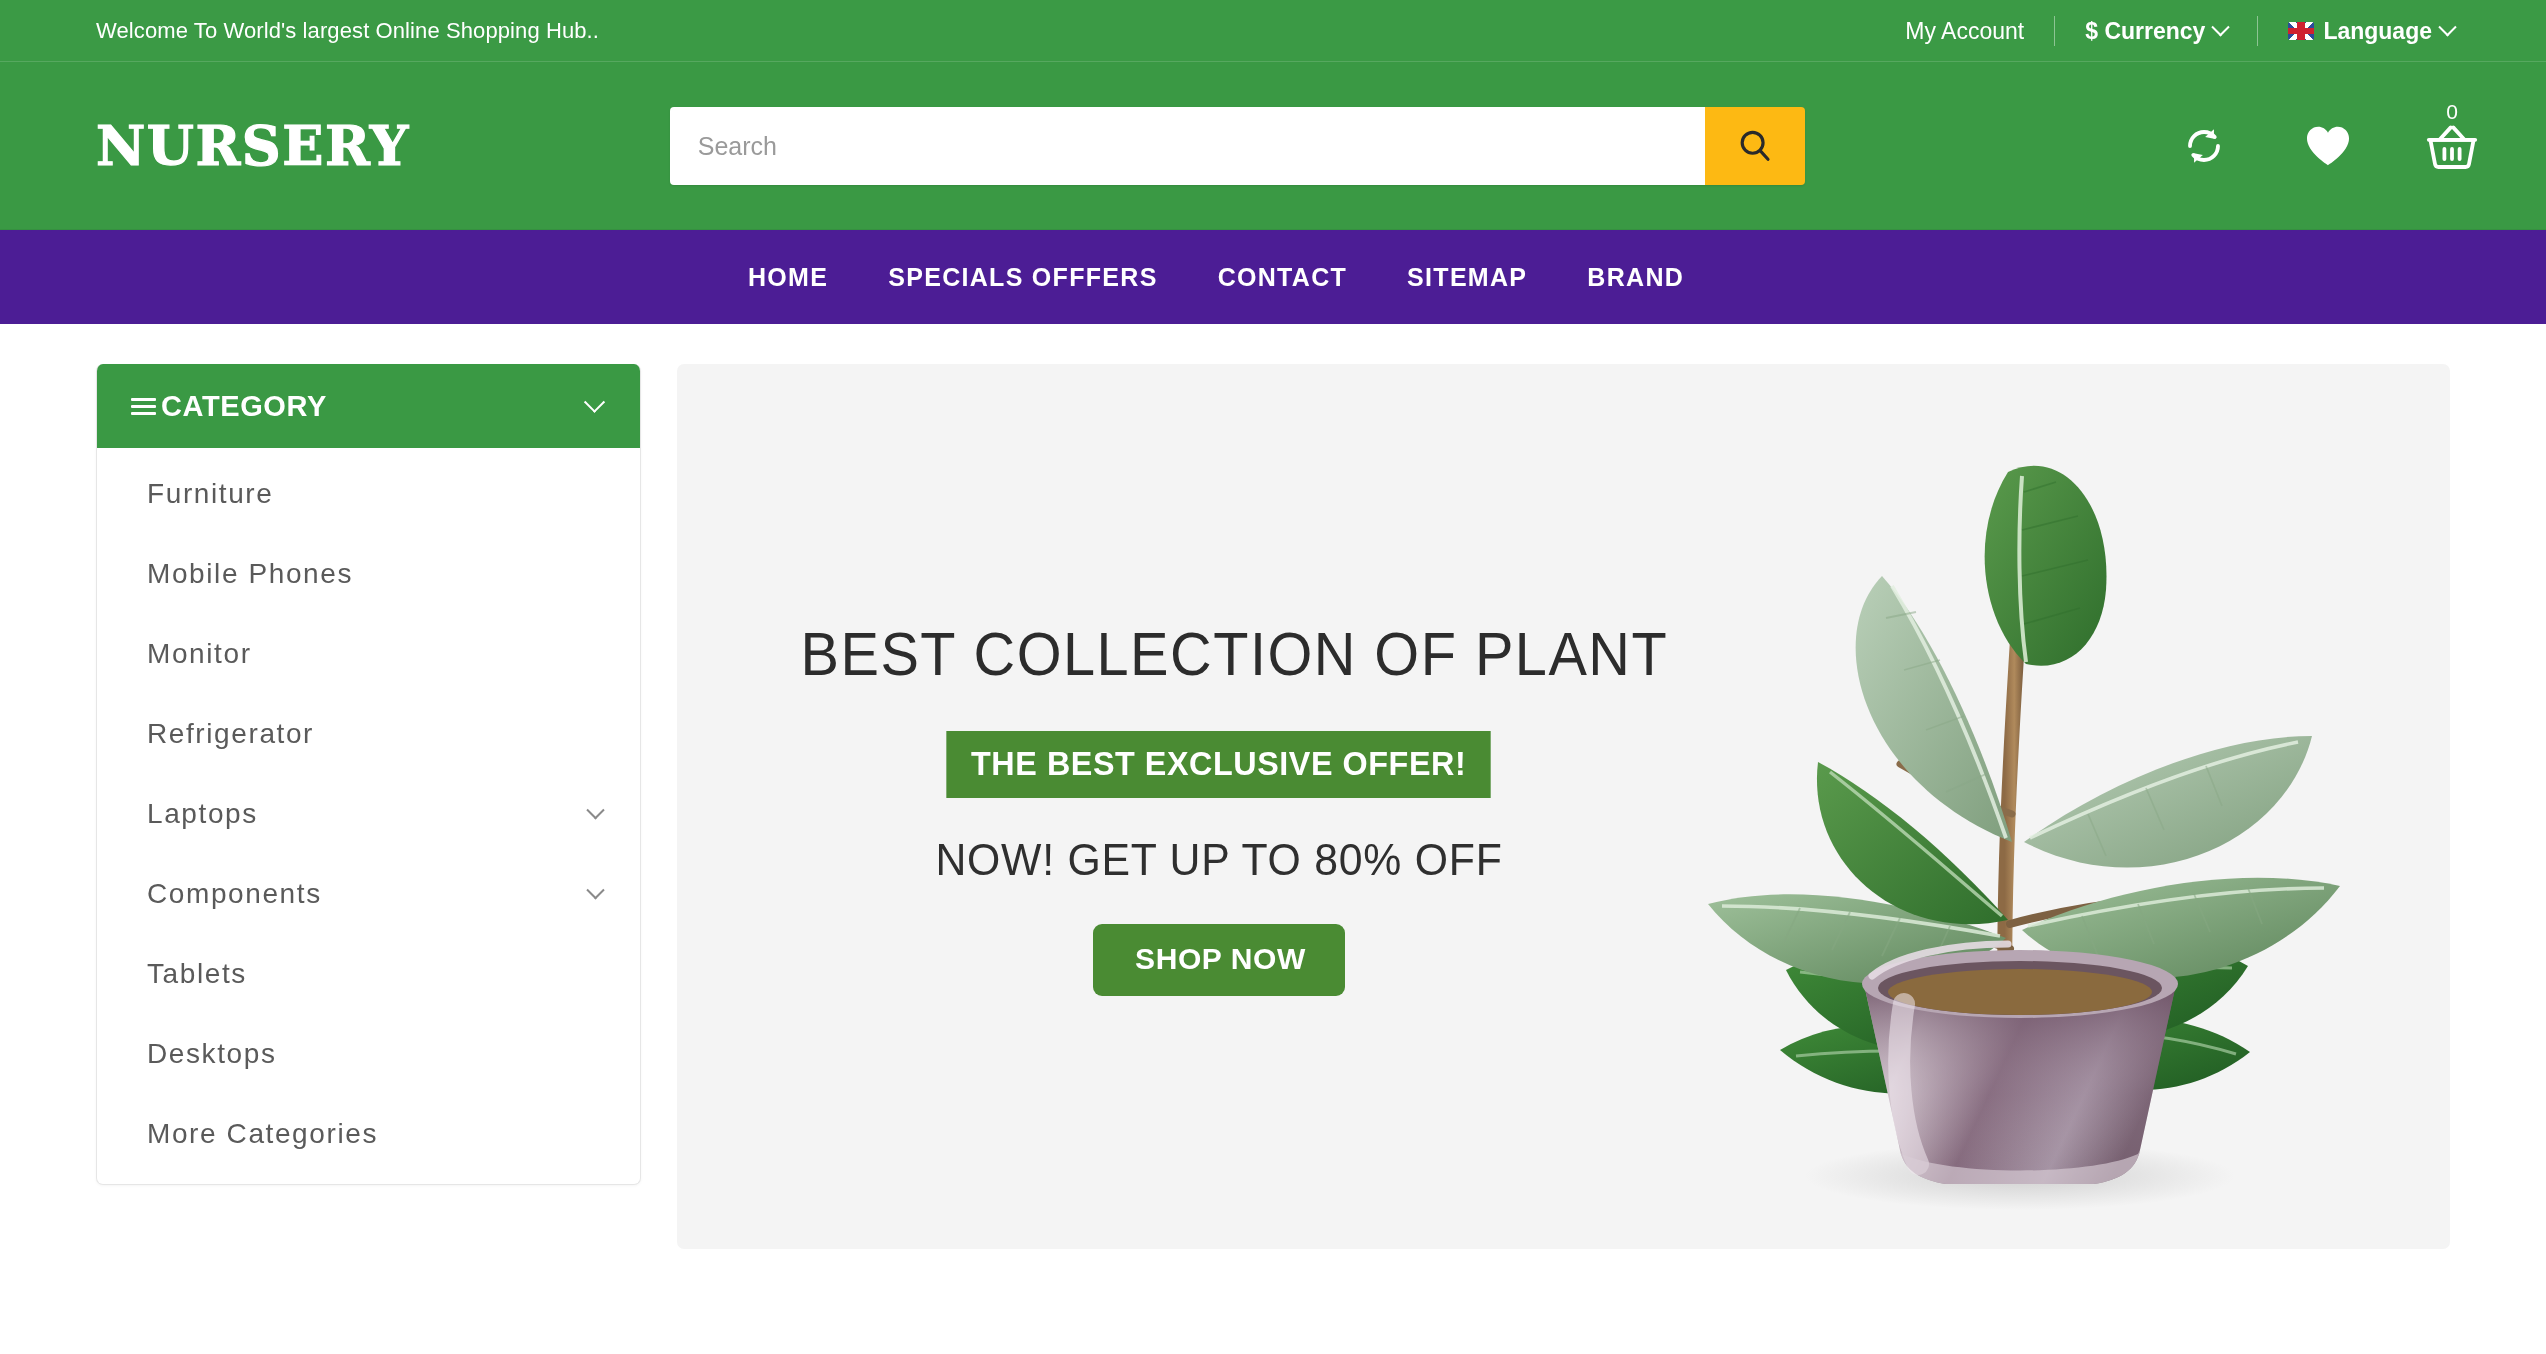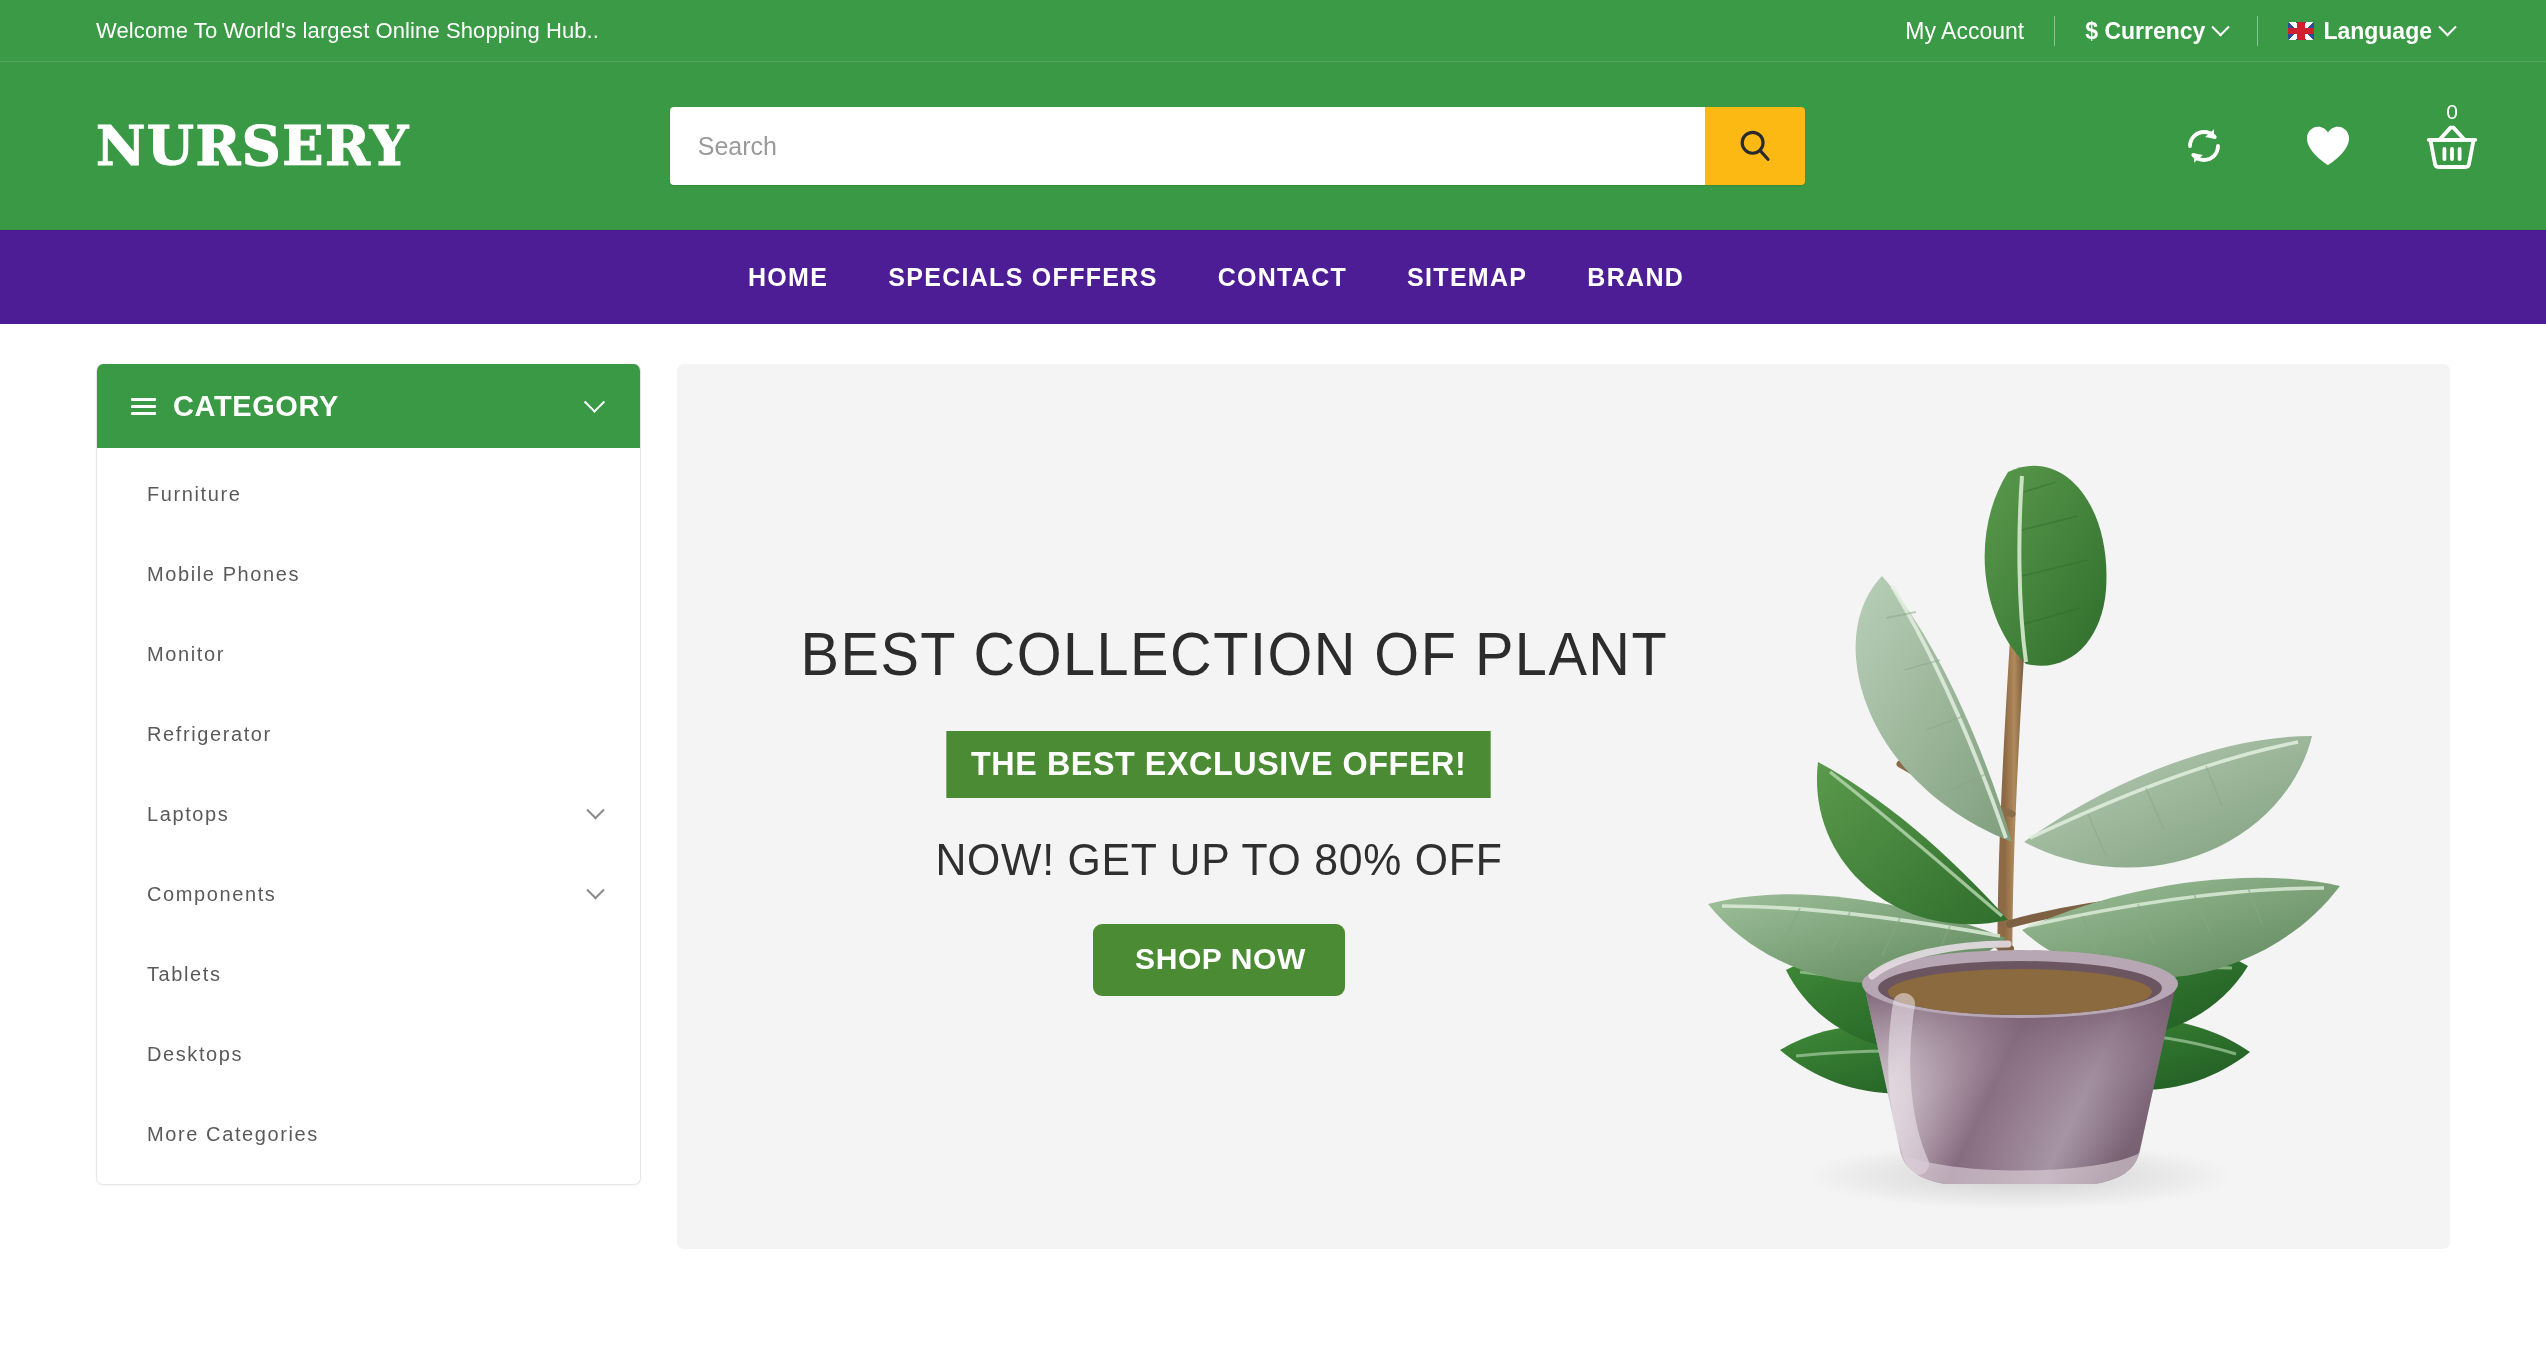--- a/index.html
+++ b/index.html
@@ -216,21 +216,21 @@
     height: 84px;
     display: flex;
     align-items: center;
     justify-content: space-between;
     padding: 0 38px 0 34px;
     cursor: pointer;
   }
   .cat-header-left {
     display: flex;
     align-items: center;
-    gap: 17px;
+    gap: 5px;
   }
   .burger {
     display: inline-flex;
     flex-direction: column;
     justify-content: space-between;
     width: 25px; height: 17px;
   }
   .burger i { display:block; height: 3px; background:#fff; border-radius:1px; }
   .cat-title {
     color: #ffffff;
@@ -245,21 +245,21 @@
     transform: rotate(45deg) translate(-3px,-3px);
   }
   .cat-list { padding: 6px 0 10px 0; }
   .cat-item {
     height: 80px;
     display: flex;
     align-items: center;
     justify-content: space-between;
     padding: 0 38px 0 50px;
     color: #5a5a5a;
-    font-size: 20px;
+    font-size: 28px;
     letter-spacing: 1.6px;
     cursor: pointer;
     font-weight: 400;
   }
   .chev-grey {
     width: 13px; height: 13px;
     border-right: 2.4px solid #8a8a8a;
     border-bottom: 2.4px solid #8a8a8a;
     transform: rotate(45deg) translate(-3px,-3px);
     flex: none;

